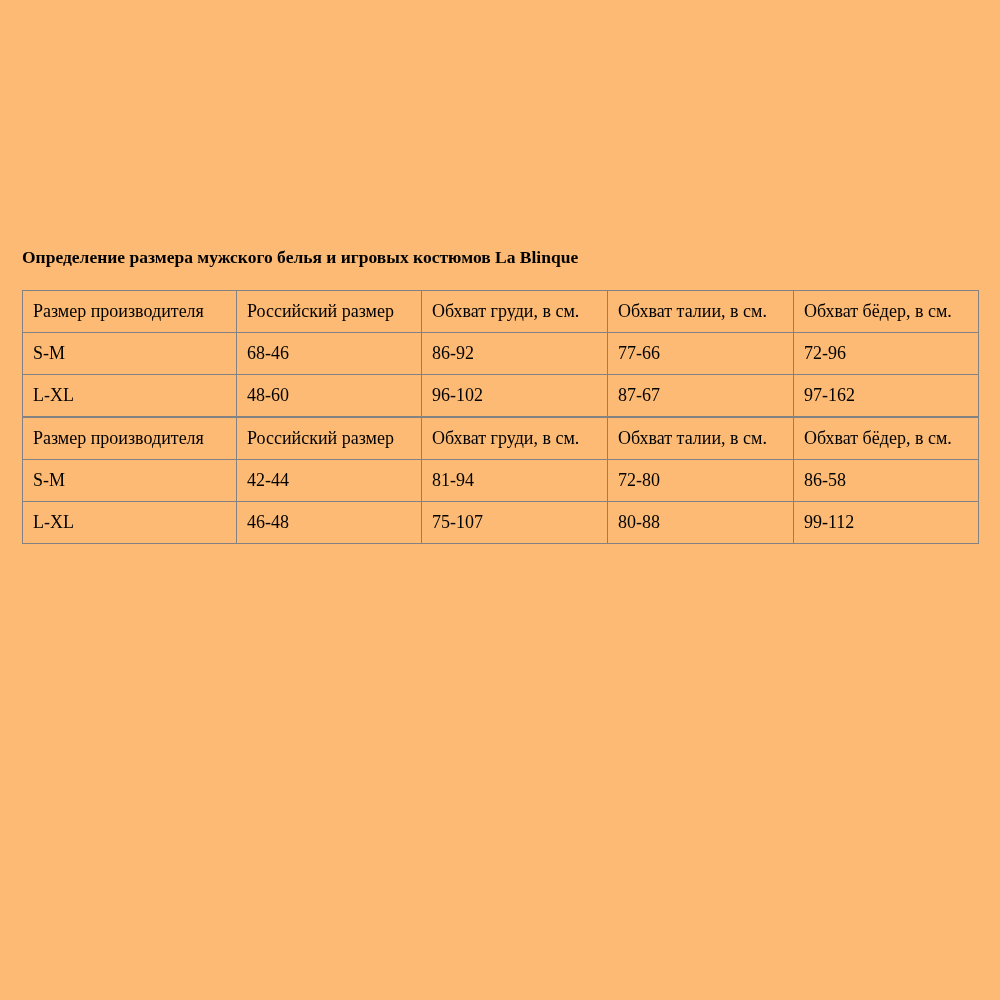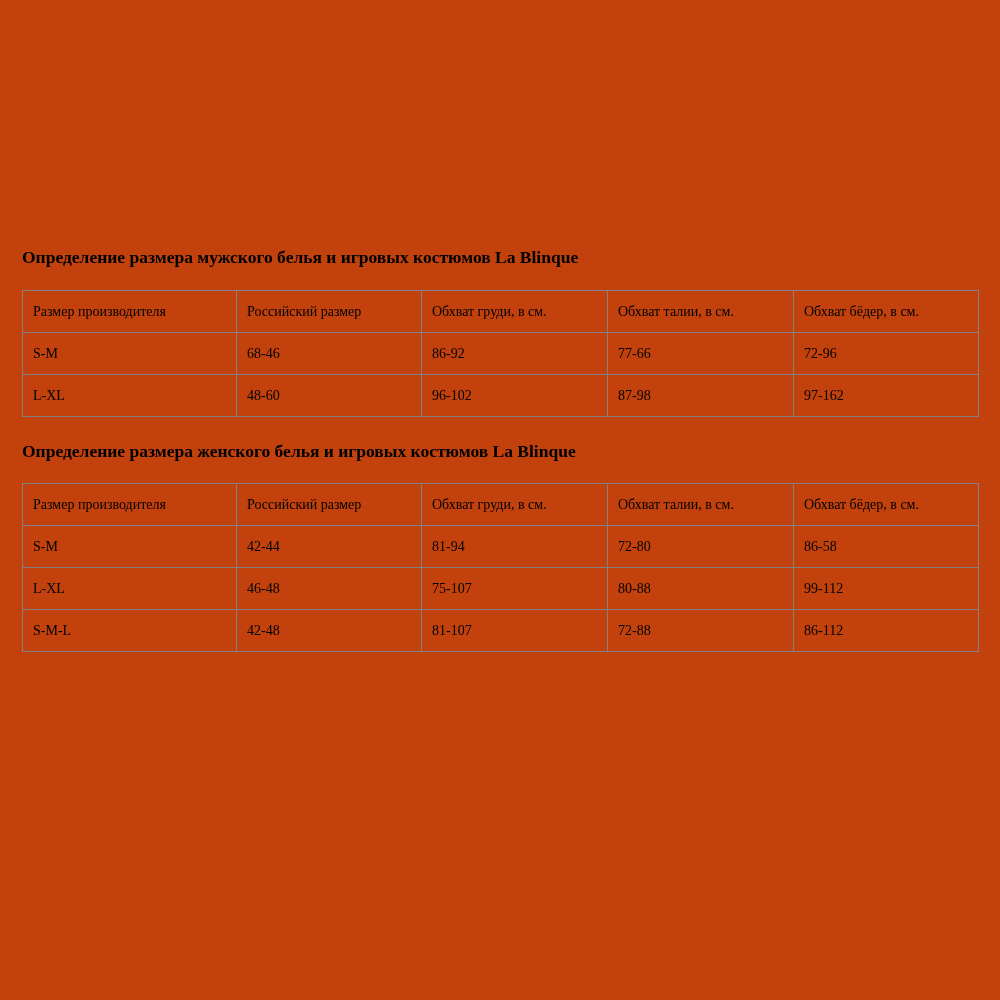--- a/index.html
+++ b/index.html
@@ -8,21 +8,21 @@
     background: #ffffff;
     color: #000000;
     font-family: "Liberation Serif", "DejaVu Serif", serif;
   }
   .page {
     position: relative;
     width: 1000px;
     height: 1000px;
     box-sizing: border-box;
     padding: 246px 22px 0 22px;
-    background: #c2410c;
+    background: #fdba74;
     overflow: hidden;
   }
   .heading {
     font-size: 17.5px;
     font-weight: bold;
     line-height: 22px;
     margin: 0 0 22px 0;
     white-space: nowrap;
   }
   .section-women .heading {
@@ -32,21 +32,21 @@
   table.size-table {
     border-collapse: collapse;
     table-layout: fixed;
     width: 956px;
   }
   table.size-table th,
   table.size-table td {
     border: 1px solid #828282;
     height: 41px;
     padding: 0 6px 0 10px;
-    font-size: 14px;
+    font-size: 18px;
     font-weight: normal;
     text-align: left;
     vertical-align: middle;
     overflow: hidden;
     white-space: nowrap;
   }
   col.c1 { width: 214px; }
   col.c2 { width: 185px; }
   col.c3 { width: 186px; }
   col.c4 { width: 186px; }
@@ -81,29 +81,28 @@
           <td>S-M</td>
           <td>68-46</td>
           <td>86-92</td>
           <td>77-66</td>
           <td>72-96</td>
         </tr>
         <tr>
           <td>L-XL</td>
           <td>48-60</td>
           <td>96-102</td>
-          <td>87-98</td>
+          <td>87-67</td>
           <td>97-162</td>
         </tr>
       </tbody>
     </table>
   </section>
 
   <section class="section-women">
-    <h2 class="heading">Определение размера женского белья и игровых костюмов La Blinque</h2>
     <table class="size-table">
       <colgroup>
         <col class="c1">
           <col class="c2">
           <col class="c3">
           <col class="c4">
           <col class="c5">
       </colgroup>
       <thead>
         <tr>
@@ -122,24 +121,17 @@
           <td>72-80</td>
           <td>86-58</td>
         </tr>
         <tr>
           <td>L-XL</td>
           <td>46-48</td>
           <td>75-107</td>
           <td>80-88</td>
           <td>99-112</td>
         </tr>
-        <tr>
-          <td>S-M-L</td>
-          <td>42-48</td>
-          <td>81-107</td>
-          <td>72-88</td>
-          <td>86-112</td>
-        </tr>
       </tbody>
     </table>
   </section>
 
 </div>
 
 </body></html>

